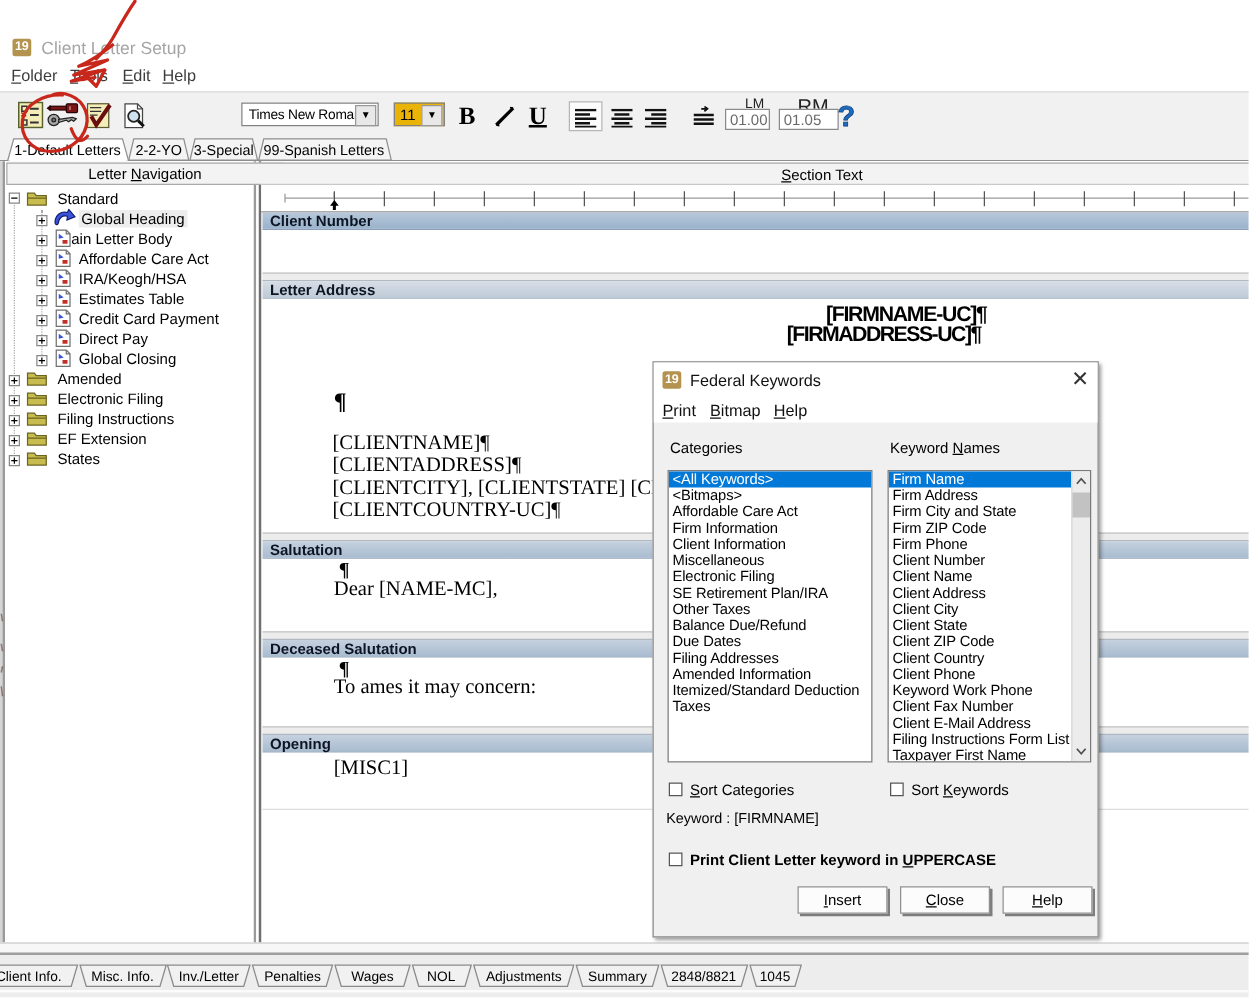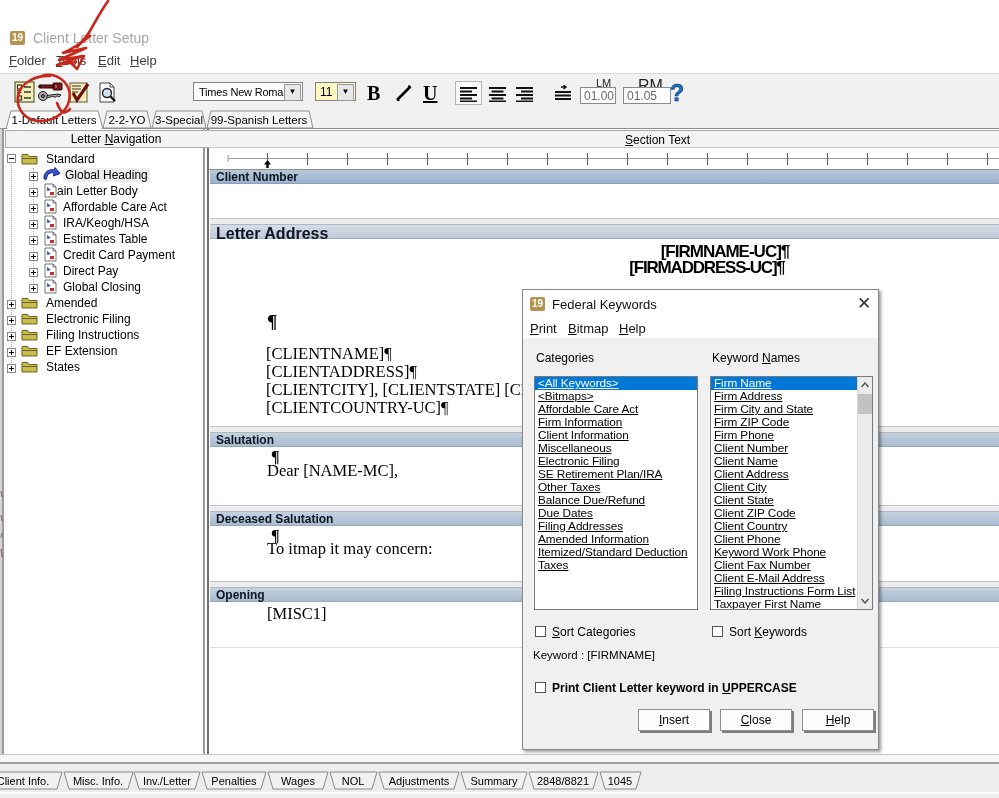--- a/index.html
+++ b/index.html
@@ -7,21 +7,21 @@
        font-family:"Liberation Sans",sans-serif;}
   .abs{position:absolute;}
   u{text-decoration:underline;}
   #tree span{position:absolute;white-space:nowrap;}
   .plus,.plus0{position:absolute;width:9px;height:9px;background:#fff;border:1px solid #888;box-sizing:border-box;}
   .plus{left:24px;} .plus0{left:2px;}
   .plus::before,.plus0::before{content:"";position:absolute;left:1px;top:3px;width:5px;height:1px;background:#000;}
   .plus::after,.plus0::after{content:"";position:absolute;left:3px;top:1px;width:1px;height:5px;background:#000;}
   .page{position:absolute;left:39px;width:13px;height:15px;}
   .folder{position:absolute;left:16px;width:17px;height:13px;}
-  .lr{height:13px;line-height:13px;padding-left:3px;white-space:nowrap;overflow:hidden;font-size:11.8px;letter-spacing:-0.1px;text-decoration:underline;}
+  .lr{height:13px;line-height:13px;padding-left:3px;white-space:nowrap;overflow:hidden;font-size:11.8px;letter-spacing:-0.1px;}
   .lr.sel{background:#0078d7;color:#fff;}
   .cb{position:absolute;width:11px;height:11px;background:#fff;border:1px solid #555;box-sizing:border-box;}
   .btn{position:absolute;width:72px;height:22px;background:#fcfcfc;border:1px solid #909090;box-sizing:border-box;text-align:center;line-height:20px;font-size:12px;box-shadow:2px 2px 0 #7d7d7d;}
 </style>
 </head>
 <body>
 
 <div class="abs" style="left:10px;top:31px;width:15px;height:14px;background:#b3934d;border-radius:2px;color:#fff;font-size:10px;font-weight:bold;text-align:center;line-height:14px;">19</div>
 <div class="abs" style="left:33px;top:30px;font-size:14px;color:#a5a5a5;">Client Letter Setup</div>
 
@@ -74,21 +74,21 @@
     <circle cx="9" cy="11" r="4.5" fill="#cfe4ef" stroke="#222" stroke-width="1.4"></circle>
     <line x1="12.5" y1="14.5" x2="17" y2="19" stroke="#111" stroke-width="2.4"></line>
   </svg>
 </div>
 
 <div class="abs" style="left:193px;top:82px;width:110px;height:19px;background:#fff;border:1px solid #828282;box-sizing:border-box;">
   <span class="abs" style="left:5px;top:3px;font-size:11px;letter-spacing:-0.2px;color:#000;">Times New Roman</span>
   <span class="abs" style="right:1px;top:1px;width:15px;height:15px;background:#e8e8e8;border:1px solid #999;text-align:center;line-height:13px;font-size:8px;color:#000;">▼</span>
 </div>
 
-<div class="abs" style="left:315px;top:82px;width:41px;height:19px;background:#fef9c3;border:1px solid #828282;box-sizing:border-box;">
+<div class="abs" style="left:315px;top:82px;width:41px;height:19px;background:#eab308;border:1px solid #828282;box-sizing:border-box;">
   <span class="abs" style="left:4px;top:2px;font-size:12px;color:#000;">11</span>
   <span class="abs" style="right:1px;top:1px;width:15px;height:15px;background:#e8e8e8;border:1px solid #999;text-align:center;line-height:13px;font-size:8px;color:#000;">▼</span>
 </div>
 
 <div class="abs" style="left:367px;top:82px;font-family:'Liberation Serif',serif;font-size:20px;font-weight:bold;">B</div>
 <svg class="abs" style="left:394px;top:85px;" width="20" height="17">
     <path d="M16.5 1.5 L3 15" stroke="#000" stroke-width="2.6"></path>
     <path d="M16.5 1.5 L14 1 M3 15 L5.5 15.5" stroke="#000" stroke-width="1.4"></path>
   </svg>
 <div class="abs" style="left:423px;top:82px;font-family:'Liberation Serif',serif;font-size:20px;font-weight:bold;text-decoration:underline;">U</div>
@@ -304,21 +304,21 @@
 <div class="abs" id="sections" style="left:209px;top:169px;width:790px;height:585px;">
 
   <div class="abs" style="left:0;top:0;width:790px;height:1px;background:#8f8f8f;"></div>
   <div class="abs" style="left:1px;top:1px;width:789px;height:14px;background:linear-gradient(#b7c8da,#99b2cb);border-bottom:1px solid #8aa0b8;box-sizing:border-box;">
     <span class="abs" style="left:6px;top:0px;font-size:12px;font-weight:bold;color:#0d1524;">Client Number</span>
   </div>
 
   <div class="abs" style="left:1px;top:49px;width:789px;height:7px;background:#ececec;border-top:1px solid #c2c2c2;border-bottom:1px solid #b0b8c2;box-sizing:border-box;"></div>
 
   <div class="abs" style="left:1px;top:56px;width:789px;height:14px;background:linear-gradient(#d6dde5,#bfcbd8);border-bottom:1px solid #9fb0c2;box-sizing:border-box;">
-    <span class="abs" style="left:6px;top:0px;font-size:16px;font-weight:bold;color:#0d1524;">Letter Address</span>
+    <span class="abs" style="left:6px;top:0px;font-size:12px;font-weight:bold;color:#0d1524;">Letter Address</span>
   </div>
 
   <div class="abs" style="left:516px;top:73px;transform:translateX(-50%);font-family:'Liberation Sans',sans-serif;font-size:17px;font-weight:bold;letter-spacing:-1px;white-space:nowrap;">[FIRMNAME-UC]¶</div>
   <div class="abs" style="left:498px;top:89px;transform:translateX(-50%);font-family:'Liberation Sans',sans-serif;font-size:17px;font-weight:bold;letter-spacing:-1.2px;white-space:nowrap;">[FIRMADDRESS-UC]¶</div>
   <div class="abs" style="left:58px;top:142px;font-family:'Liberation Serif',serif;font-size:19px;font-weight:bold;">¶</div>
   <div class="abs" style="left:57px;top:176px;font-family:'Liberation Serif',serif;font-size:16.5px;line-height:18px;white-space:nowrap;">[CLIENTNAME]¶<br>[CLIENTADDRESS]¶<br>[CLIENTCITY], [CLIENTSTATE] [CLIENTZIP]¶<br>[CLIENTCOUNTRY-UC]¶</div>
 
   <div class="abs" style="left:1px;top:257px;width:789px;height:7px;background:#ececec;border-top:1px solid #c2c2c2;border-bottom:1px solid #b0b8c2;box-sizing:border-box;"></div>
 
   <div class="abs" style="left:1px;top:264px;width:789px;height:14px;background:linear-gradient(#c5d1de,#a9bcd0);border-bottom:1px solid #93a8bd;box-sizing:border-box;">
@@ -326,21 +326,21 @@
   </div>
   <div class="abs" style="left:62px;top:279px;font-family:'Liberation Serif',serif;font-size:16px;font-weight:bold;">¶</div>
   <div class="abs" style="left:58px;top:292px;font-family:'Liberation Serif',serif;font-size:16.5px;white-space:nowrap;">Dear [NAME-MC],</div>
 
   <div class="abs" style="left:1px;top:336px;width:789px;height:7px;background:#ececec;border-top:1px solid #c2c2c2;border-bottom:1px solid #b0b8c2;box-sizing:border-box;"></div>
 
   <div class="abs" style="left:1px;top:343px;width:789px;height:14px;background:linear-gradient(#c5d1de,#a9bcd0);border-bottom:1px solid #93a8bd;box-sizing:border-box;">
     <span class="abs" style="left:6px;top:0px;font-size:12px;font-weight:bold;color:#0d1524;text-align:right;">Deceased Salutation</span>
   </div>
   <div class="abs" style="left:62px;top:358px;font-family:'Liberation Serif',serif;font-size:16px;font-weight:bold;">¶</div>
-  <div class="abs" style="left:58px;top:370px;font-family:'Liberation Serif',serif;font-size:16.5px;white-space:nowrap;">To itmap it may concern:</div>
+  <div class="abs" style="left:58px;top:370px;font-family:'Liberation Serif',serif;font-size:16.5px;white-space:nowrap;">To ames it may concern:</div>
 
   <div class="abs" style="left:1px;top:412px;width:789px;height:7px;background:#ececec;border-top:1px solid #c2c2c2;border-bottom:1px solid #b0b8c2;box-sizing:border-box;"></div>
 
   <div class="abs" style="left:1px;top:419px;width:789px;height:14px;background:linear-gradient(#c5d1de,#a9bcd0);border-bottom:1px solid #93a8bd;box-sizing:border-box;">
     <span class="abs" style="left:6px;top:0px;font-size:12px;font-weight:bold;color:#0d1524;">Opening</span>
   </div>
   <div class="abs" style="left:58px;top:435px;font-family:'Liberation Serif',serif;font-size:16.5px;white-space:nowrap;">[MISC1]</div>
   <div class="abs" style="left:1px;top:478px;width:789px;height:1px;background:#dcdcdc;"></div>
 </div>
 

